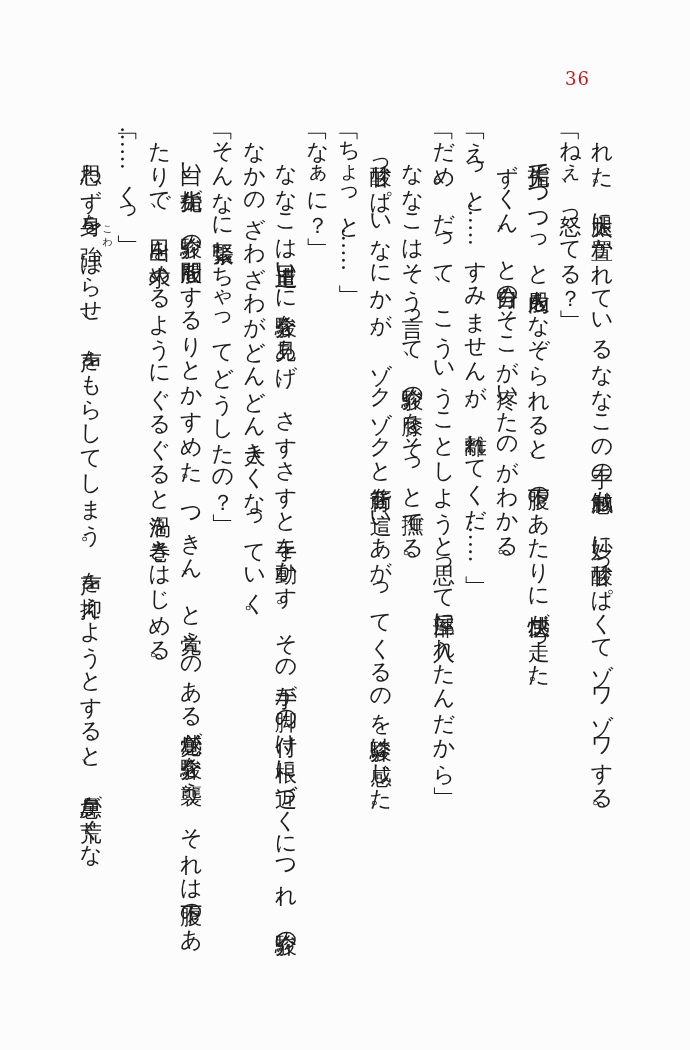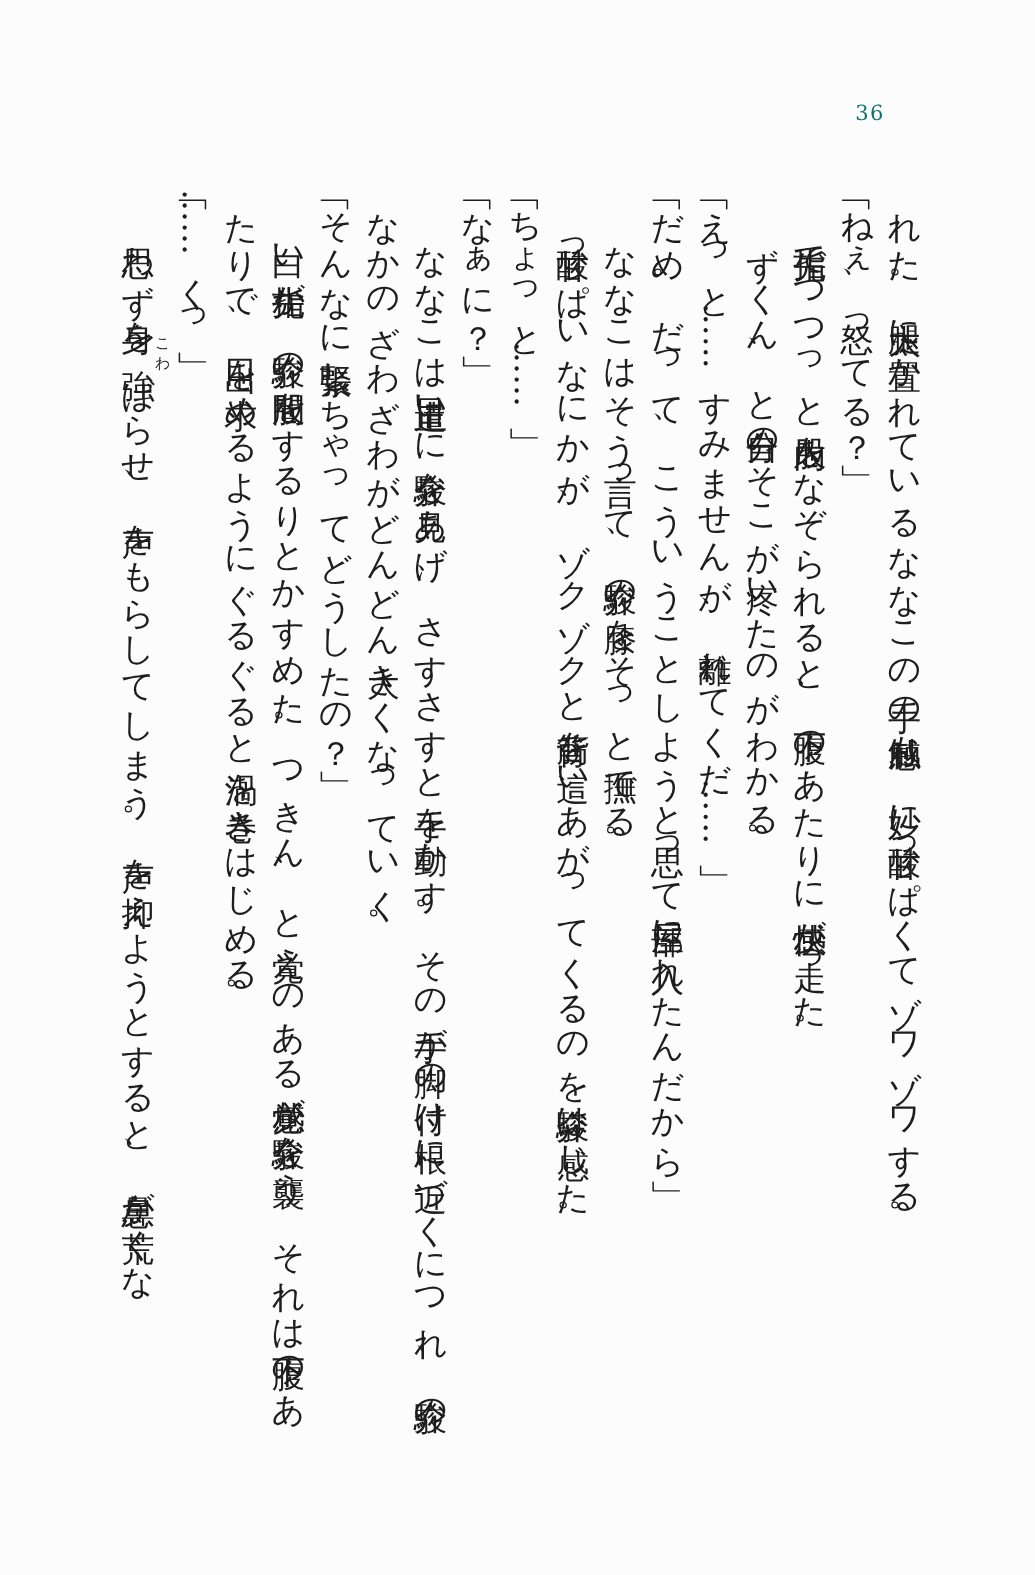--- a/index.html
+++ b/index.html
@@ -11,22 +11,22 @@
     width: 690px;
     height: 1050px;
     background: #fcfcfc;
     overflow: hidden;
     font-family: "DejaVu Serif", "Liberation Serif", serif;
   }
   .page-number {
     position: absolute;
     top: 68px;
     right: 100px;
-    font-size: 14px;
-    color: #0f766e;
+    font-size: 18px;
+    color: #b91c1c;
     letter-spacing: 1px;
   }
   .text-block {
     position: absolute;
     top: 126px;
     right: 72px;
     height: 838px;
     width: 545px;
     writing-mode: vertical-rl;
     text-orientation: mixed;

